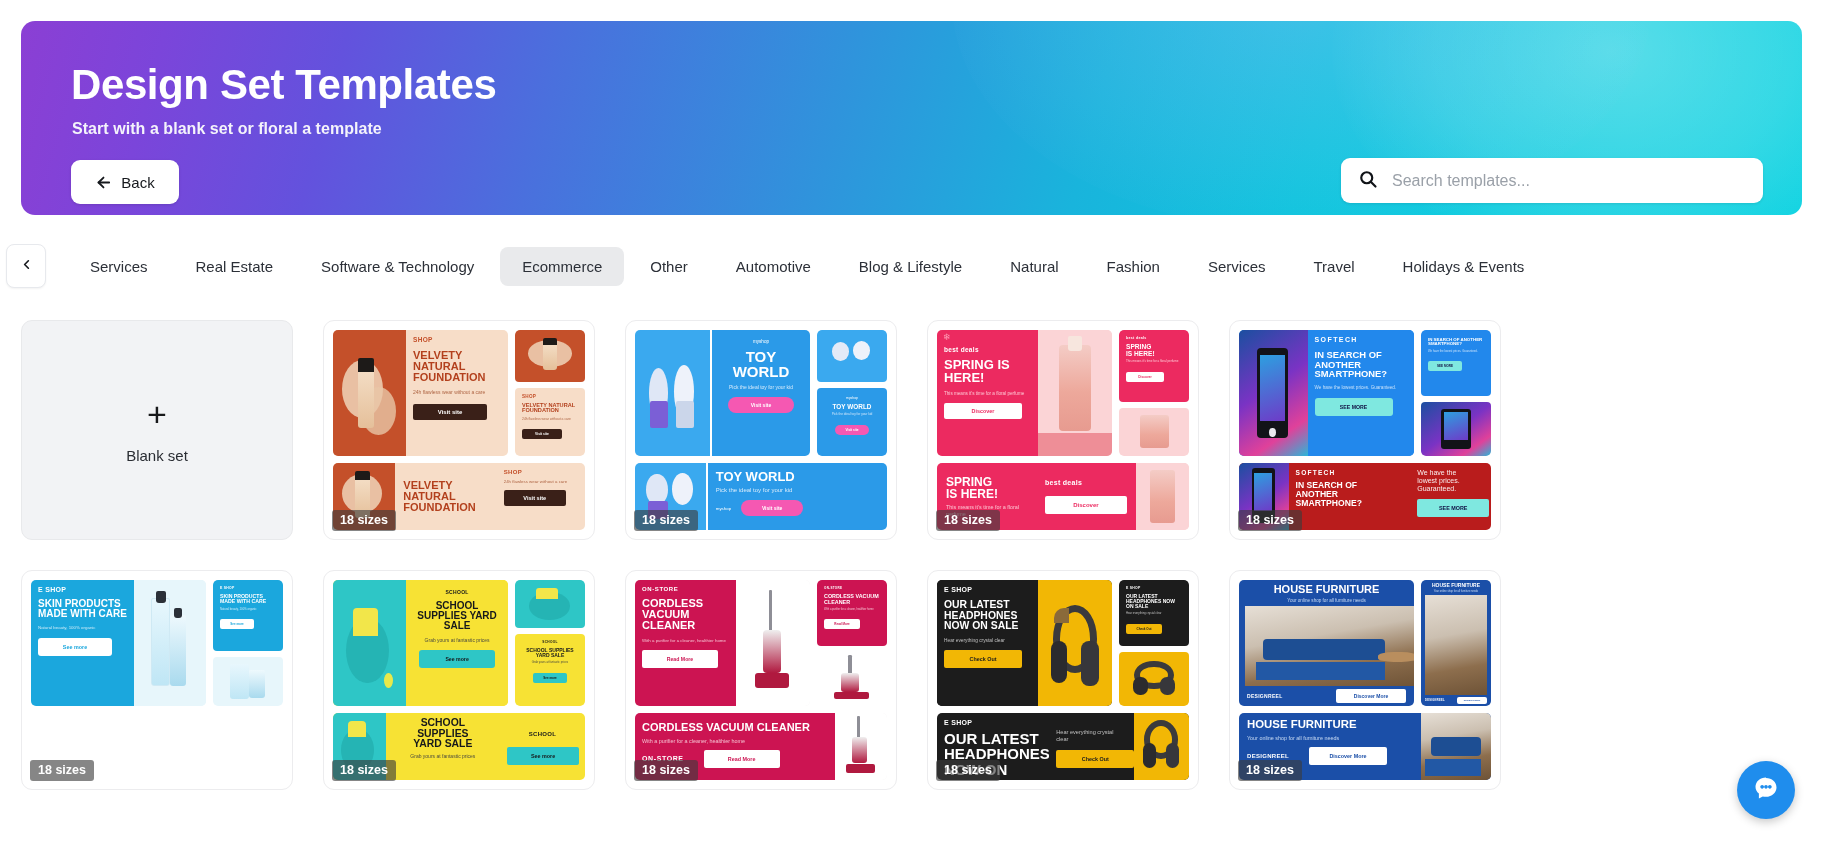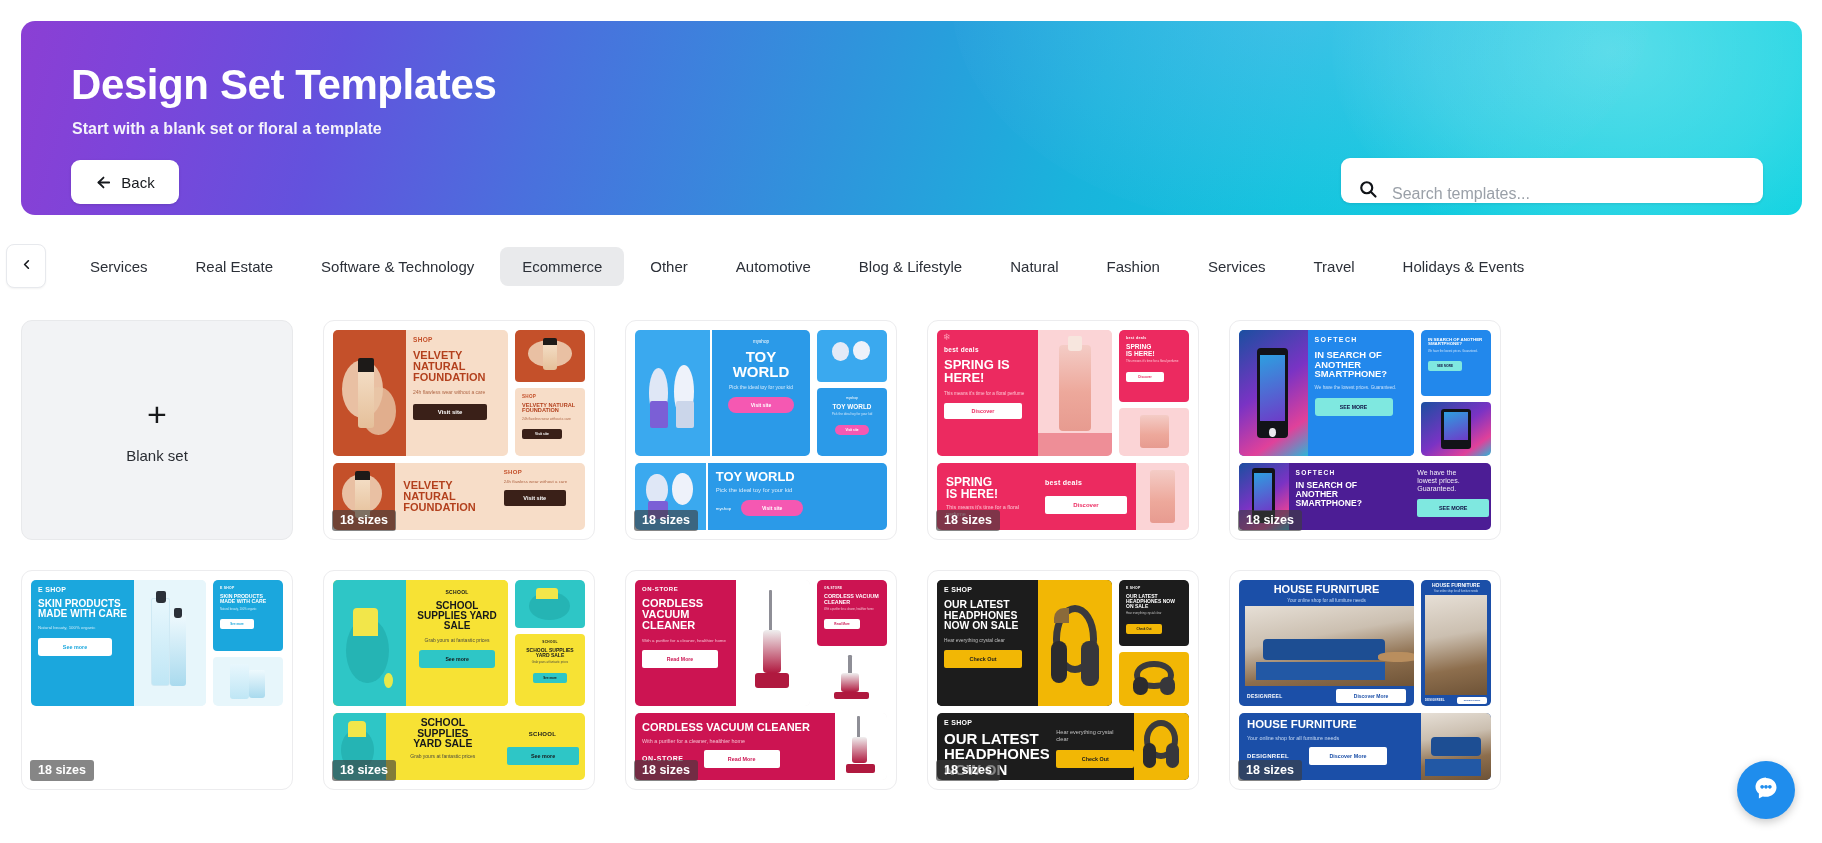--- a/index.html
+++ b/index.html
@@ -74,21 +74,21 @@
     font-size: 15px; color: #16191d; font-weight: 500;
   }
 
   .search-box {
     position: absolute;
     right: 39px; top: 137px;
     width: 422px; height: 45px;
     background: #ffffff;
     border-radius: 9px;
     display: flex;
-    align-items: flex-end;
+    align-items: center;
     padding: 0 17px;
     gap: 14px;
     box-shadow: 0 1px 3px rgba(0,0,0,0.10);
   }
   .search-box svg { width: 20px; height: 20px; flex: none; }
   .search-box input {
     border: none; outline: none;
     font-size: 16px;
     color: #2b2f36;
     background: transparent;
@@ -466,21 +466,21 @@
         <div class="sub pad" style="background:#2288ec">
           <div class="t-head blur" style="font-size:4.4px;color:#fff;margin-top:2px">IN SEARCH OF ANOTHER SMARTPHONE?</div>
           <div class="t-body blur" style="font-size:2.8px;color:#d2e7fb;margin-top:3px">We have the lowest prices. Guaranteed.</div>
           <div class="t-btn blur" style="margin-top:4px;background:#7fe8e0;color:#114;font-size:3px;padding:3px 0;width:34px">SEE MORE</div>
         </div>
         <div class="sub" style="background:linear-gradient(145deg,#1b4fa0,#7a33c4 50%,#e0419a 80%,#2bb6d8)">
           <div style="position:absolute;left:28%;top:12%;width:44%;height:74%;background:#121318;border-radius:3px"></div>
           <div style="position:absolute;left:33%;top:18%;width:34%;height:52%;background:linear-gradient(160deg,#2d9fe0,#6e3bc8)"></div>
         </div>
       </div>
-      <div class="pane bottom" style="background:#4c1d95">
+      <div class="pane bottom" style="background:#b91c1c">
         <div class="flex-h">
           <div class="ph" style="flex:.46;background:linear-gradient(145deg,#1b4fa0,#7a33c4 50%,#e0419a 80%,#2bb6d8)">
             <div style="position:absolute;left:26%;top:8%;width:46%;height:82%;background:#121318;border-radius:3px"></div>
             <div style="position:absolute;left:31%;top:14%;width:36%;height:58%;background:linear-gradient(160deg,#2d9fe0,#6e3bc8)"></div>
           </div>
           <div class="ph pad" style="flex:1">
             <div class="t-logo" style="color:#fff;font-size:6.6px;letter-spacing:1.2px">SOFTECH</div>
             <div class="t-head" style="font-size:8.6px;color:#fff;margin-top:5px">IN SEARCH OF<br>ANOTHER<br>SMARTPHONE?</div>
           </div>
           <div class="ph pad" style="flex:.62">

